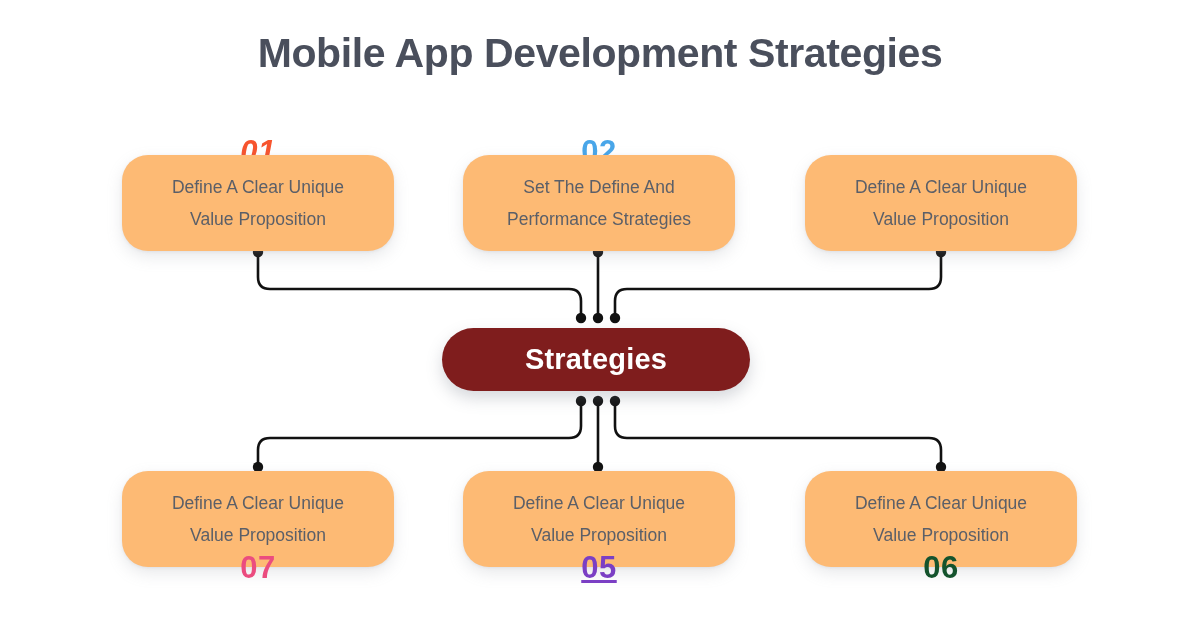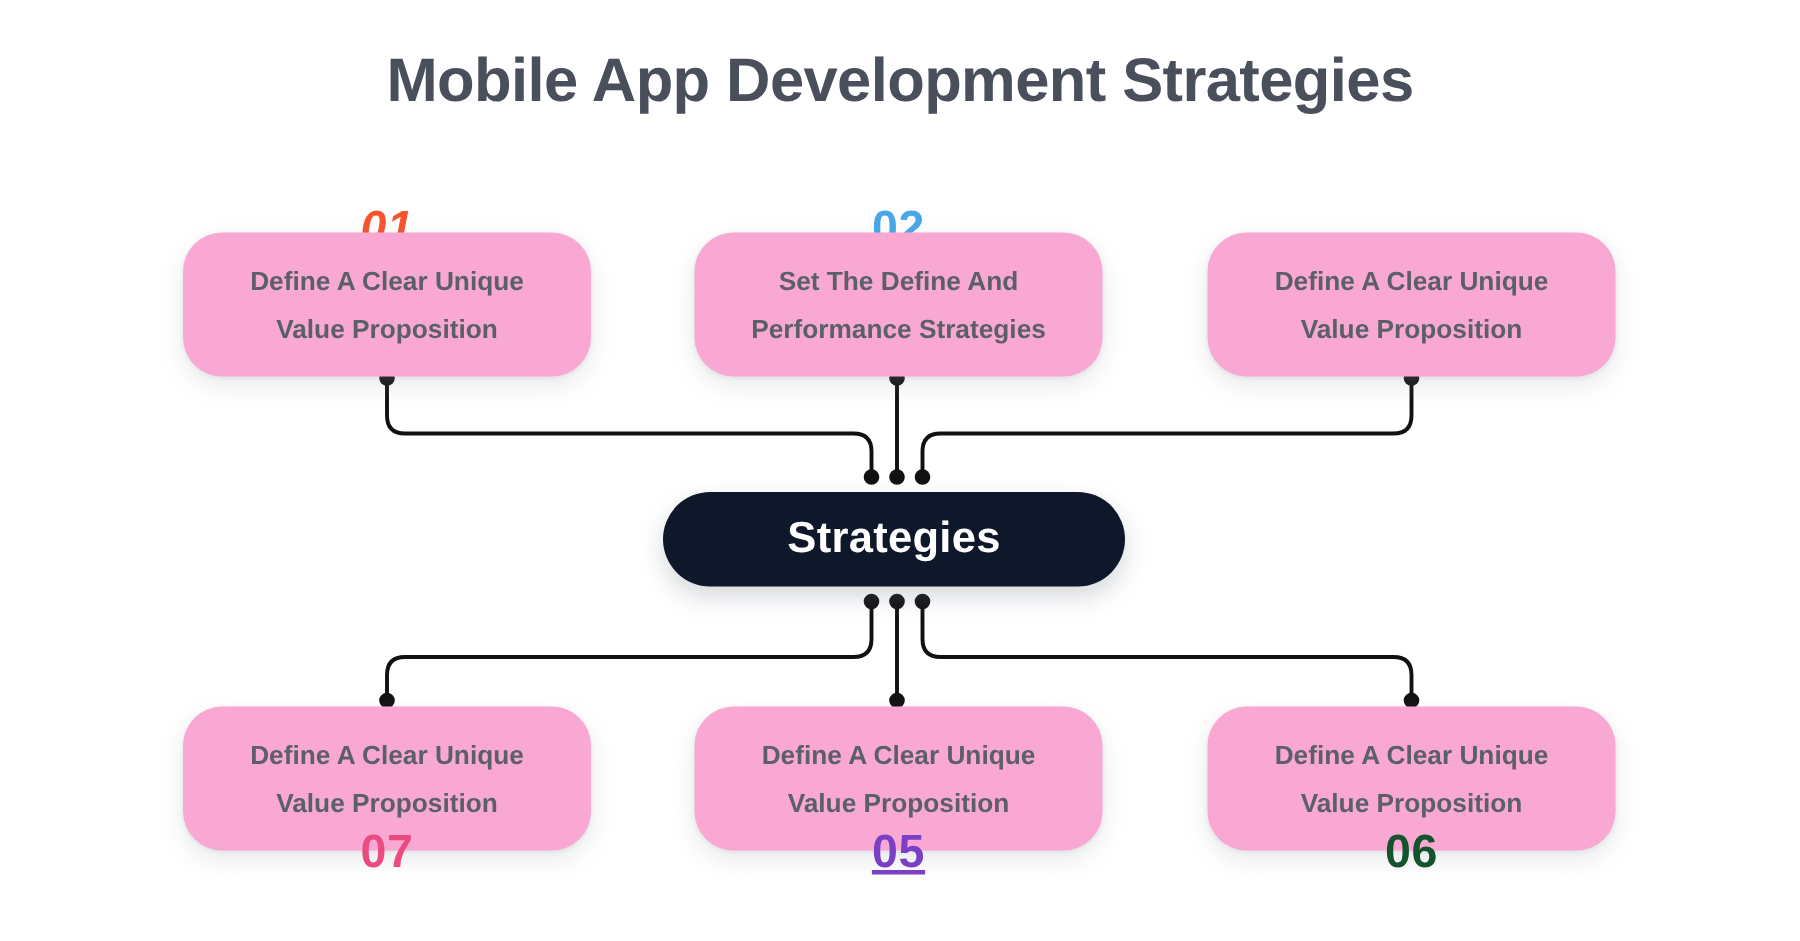--- a/index.html
+++ b/index.html
@@ -45,30 +45,29 @@
     width: 1200px;
     height: 627px;
     pointer-events: none;
   }
 
   
   .card {
     position: absolute;
     width: 272px;
     height: 96px;
-    background: #f9a8d4;
+    background: #fdba74;
     border-radius: 26px;
     box-shadow: 0 6px 16px rgba(140,145,155,0.20),
                 0 1px 3px rgba(140,145,155,0.14);
     display: flex;
     flex-direction: column;
     align-items: center;
     justify-content: center;
     box-sizing: border-box;
-    font-weight: bold;
   }
   .card-line {
     font-size: 17.5px;
     line-height: 32px;
     color: #5b5f68;
     text-align: center;
     white-space: nowrap;
   }
 
   
@@ -169,21 +168,21 @@
   </div>
   <div class="card c2">
     <div class="card-line">Set The Define And</div>
     <div class="card-line">Performance Strategies</div>
   </div>
   <div class="card c3">
     <div class="card-line">Define A Clear Unique</div>
     <div class="card-line">Value Proposition</div>
   </div>
 
-  <div class="center-pill" style="background: #0f172a;">
+  <div class="center-pill" style="background: #7f1d1d;">
     <span class="center-pill-label">Strategies</span>
   </div>
 
   <div class="card c4">
     <div class="card-line">Define A Clear Unique</div>
     <div class="card-line">Value Proposition</div>
   </div>
   <div class="card c5">
     <div class="card-line">Define A Clear Unique</div>
     <div class="card-line">Value Proposition</div>

